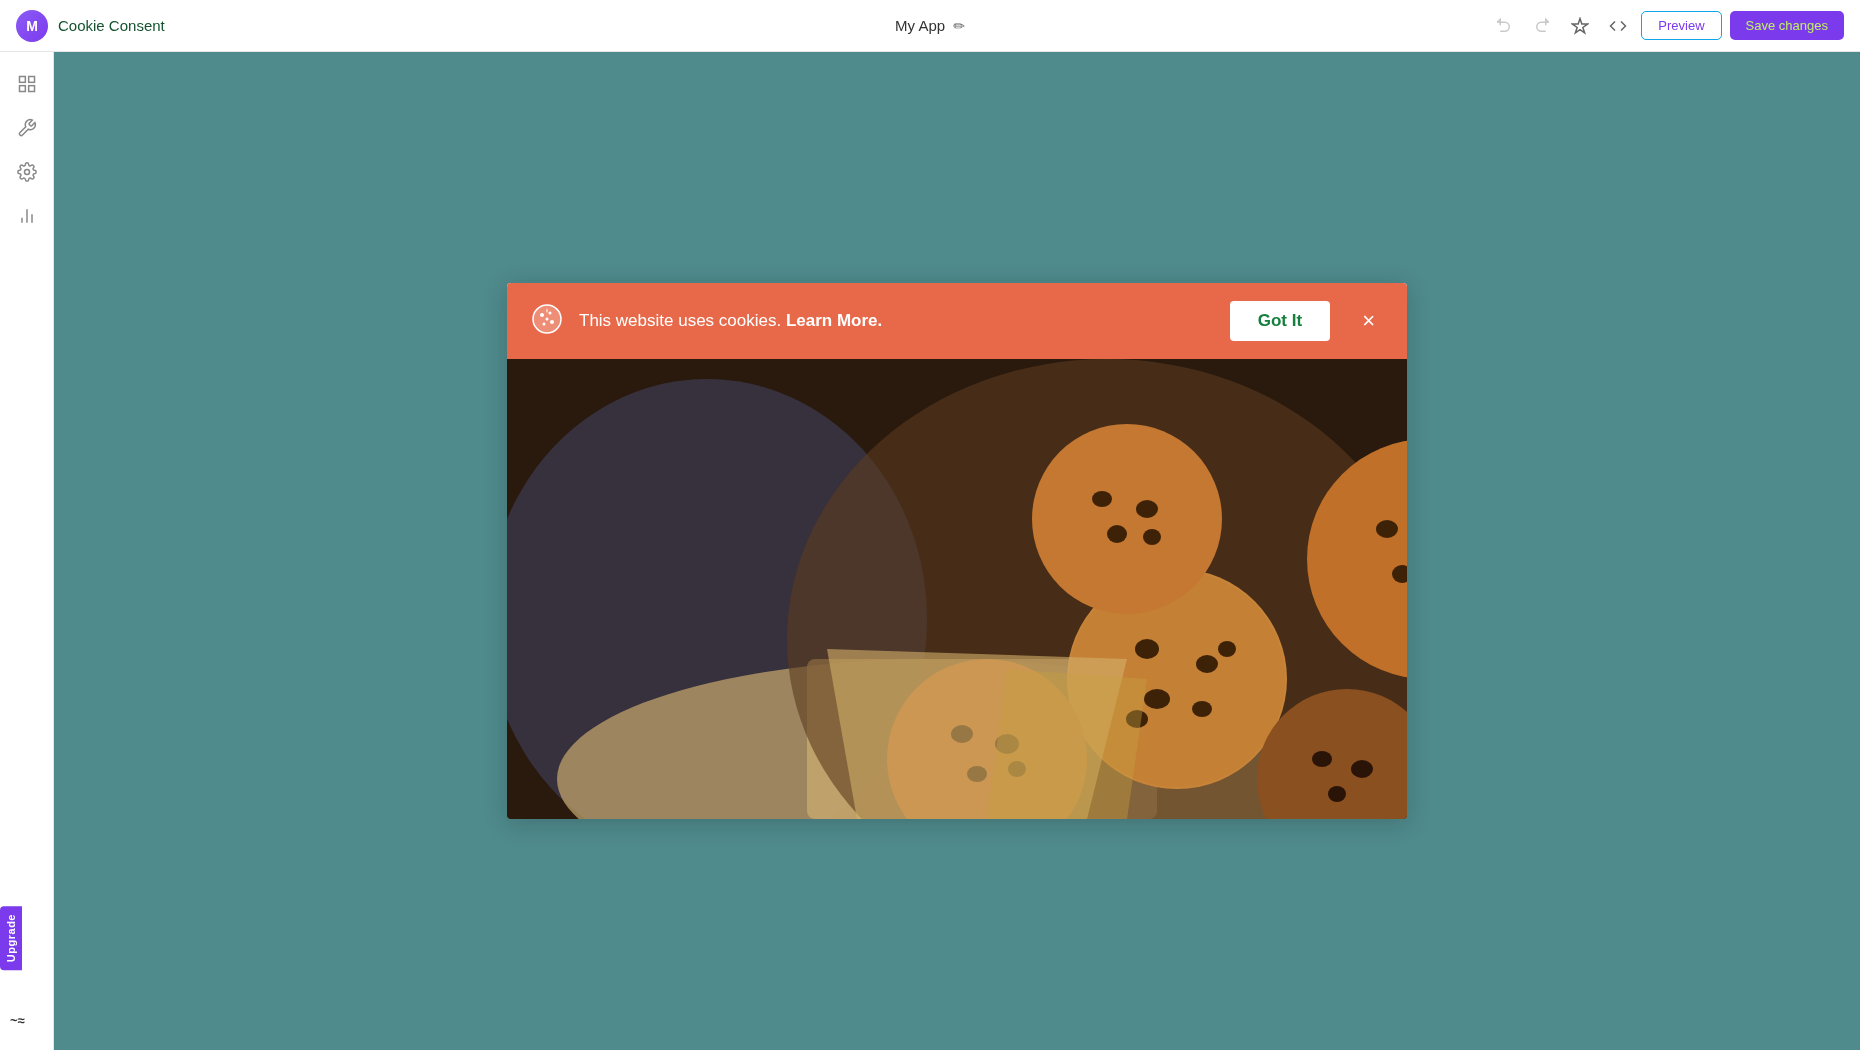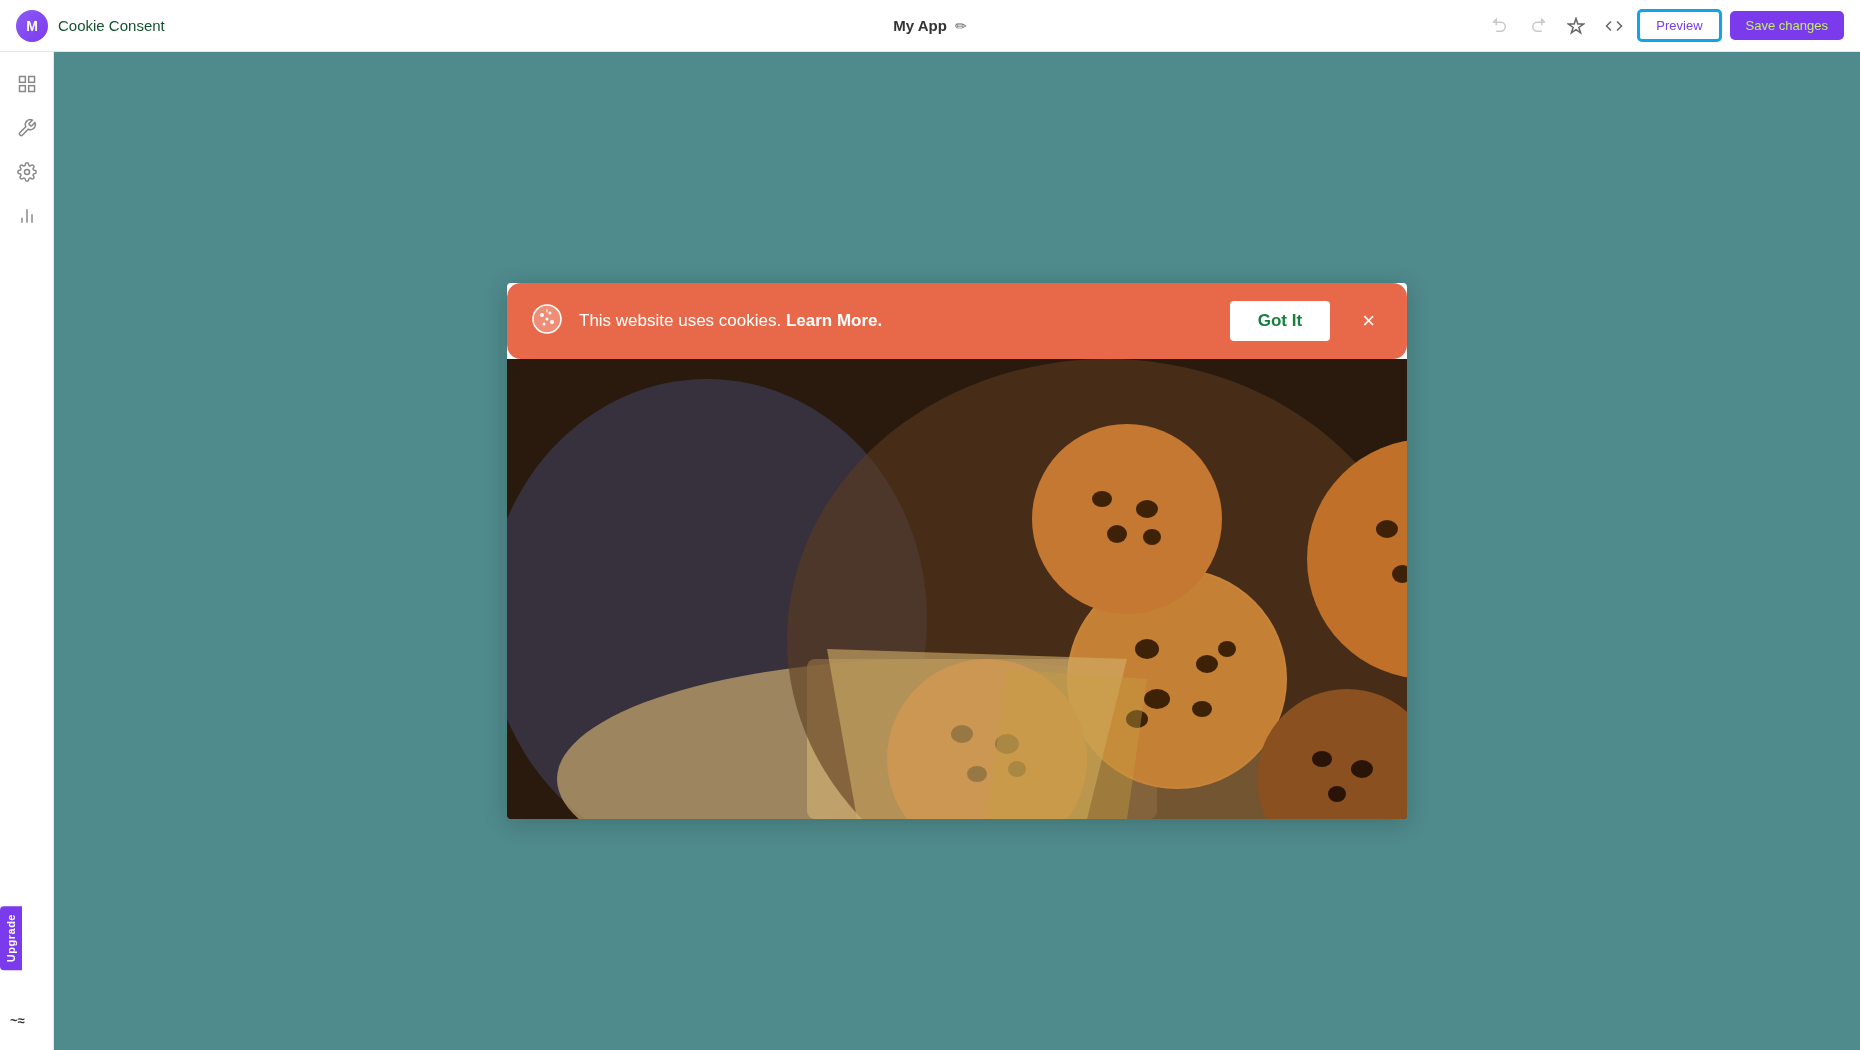--- a/index.html
+++ b/index.html
@@ -41,21 +41,21 @@
     .header-center {
       position: absolute;
       left: 50%;
       transform: translateX(-50%);
       display: flex;
       align-items: center;
       gap: 8px;
     }
     .app-name {
       font-size: 15px;
-      font-weight: 700;
+      font-weight: 400;
       color: #333;
     }
     .edit-icon {
       color: #666;
       font-size: 14px;
       cursor: pointer;
     }
     .header-right {
       margin-left: auto;
       display: flex;
@@ -69,21 +69,21 @@
       padding: 6px;
       border-radius: 4px;
       color: #666;
       font-size: 16px;
       display: flex;
       align-items: center;
       justify-content: center;
     }
     .icon-btn.disabled { opacity: 0.35; cursor: default; }
     .btn-preview {
-      border: 3px solid #0ea5e9;
+      border: 1px solid #0ea5e9;
       color: #7c3aed;
       background: white;
       padding: 6px 16px;
       border-radius: 5px;
       font-size: 13px;
       font-weight: 500;
       cursor: pointer;
     }
     .btn-save {
       background: #7c3aed;
@@ -177,21 +177,20 @@
     }
 
     
     .cookie-banner {
       background: #e8694a;
       display: flex;
       align-items: center;
       padding: 18px 24px;
       gap: 16px;
       position: relative;
-      border-radius: 14px;
     }
     .cookie-icon-wrap {
       flex-shrink: 0;
     }
     .cookie-text {
       flex: 1;
       color: white;
       font-size: 17px;
     }
     .cookie-text-bold {

